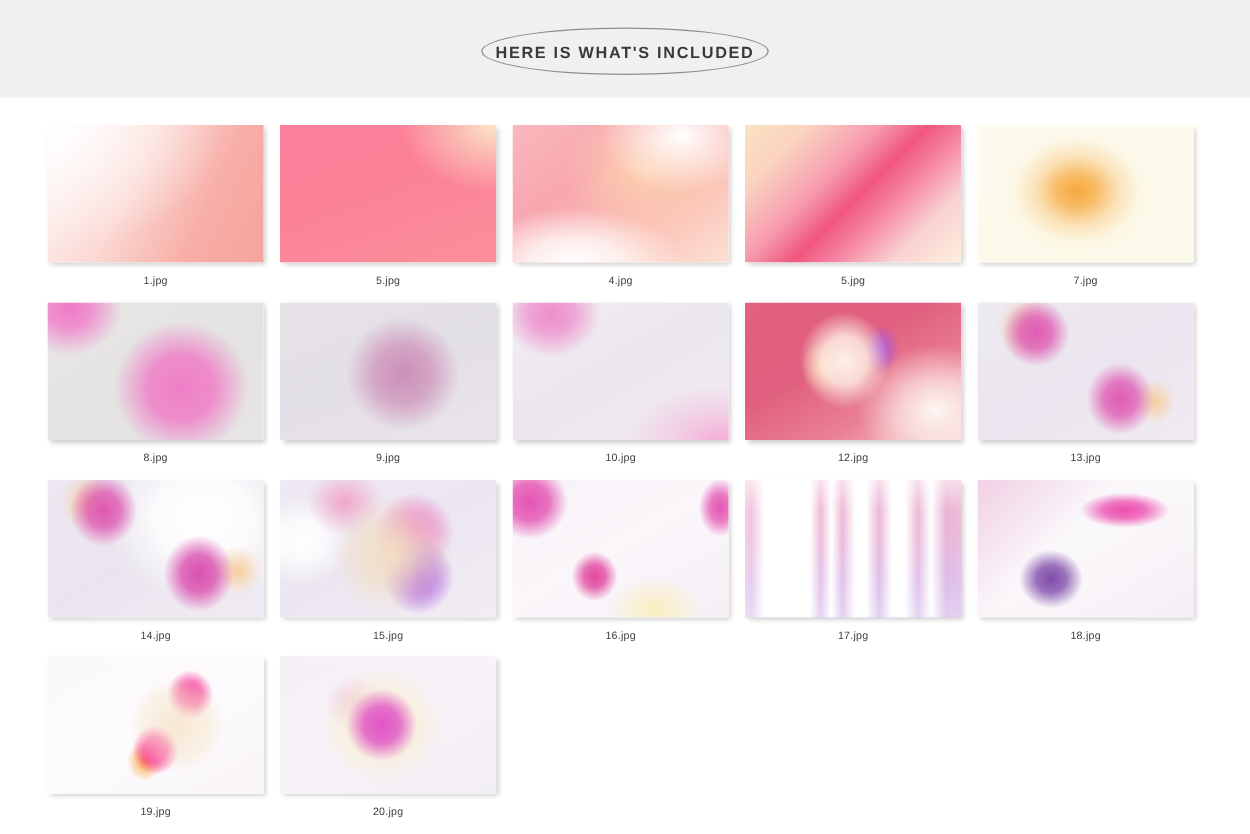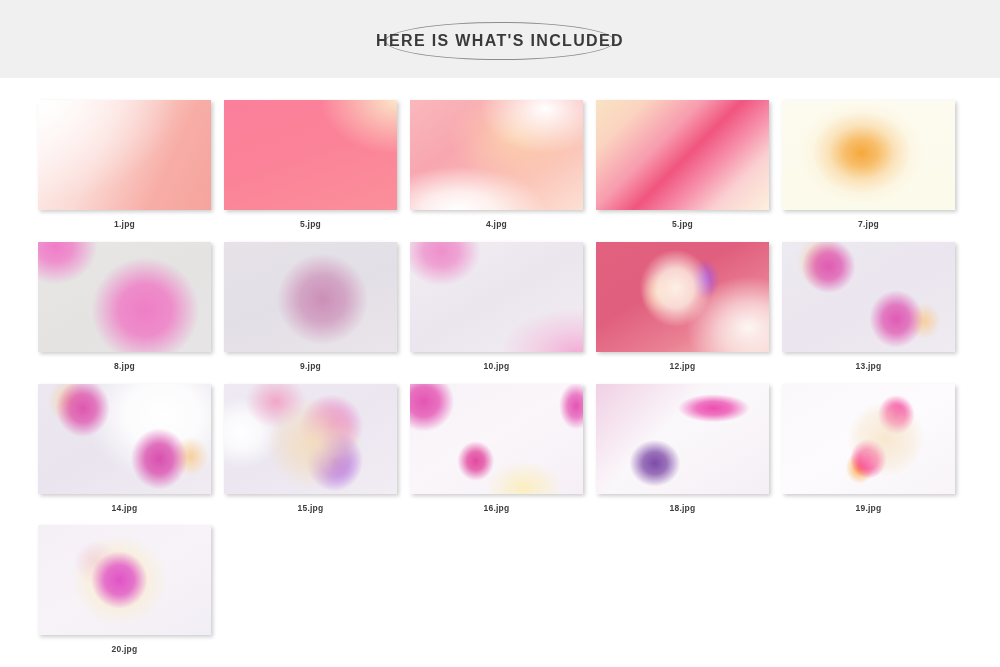--- a/index.html
+++ b/index.html
@@ -41,41 +41,40 @@
     height: 38px;
     border: 1px solid #8d8d8d;
     border-radius: 115px / 19px;
     background: transparent;
     display: flex;
     align-items: center;
     justify-content: center;
   }
 
   #header-title {
-    font-size: 16px;
+    font-size: 13px;
     letter-spacing: 1.35px;
     color: #3a3a3a;
     font-weight: bold;
     white-space: nowrap;
   }
 
   
   #grid {
     position: absolute;
     top: 78px;
     left: 0;
     width: 873px;
     height: 589px;
     padding: 22px 38px 0 38px;
     display: grid;
     grid-template-columns: repeat(5, 1fr);
     grid-template-rows: repeat(4, 1fr);
     column-gap: 13px;
     row-gap: 0px;
-    font-weight: bold;
   }
 
   .cell {
     display: flex;
     flex-direction: column;
     align-items: center;
   }
 
   .thumb {
     position: relative;
@@ -360,20 +359,26 @@
         <div class="caption">15.jpg</div>
       </div>
       <div class="cell">
         <div class="thumb">
           <div class="thumb-art g16"></div>
         </div>
         <div class="caption">16.jpg</div>
       </div>
       <div class="cell">
         <div class="thumb">
+          <div class="thumb-art g17"></div>
+        </div>
+        <div class="caption">17.jpg</div>
+      </div>
+      <div class="cell">
+        <div class="thumb">
           <div class="thumb-art g18"></div>
         </div>
         <div class="caption">18.jpg</div>
       </div>
       <div class="cell">
         <div class="thumb">
           <div class="thumb-art g19"></div>
         </div>
         <div class="caption">19.jpg</div>
       </div>

